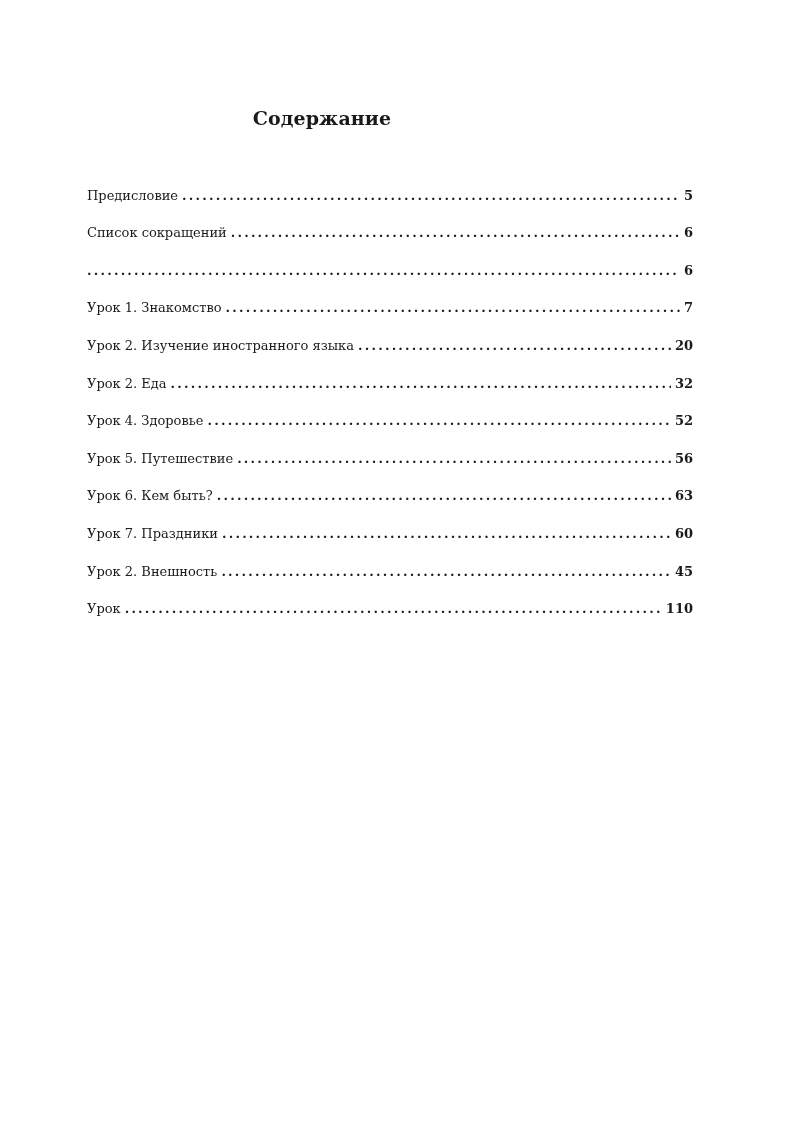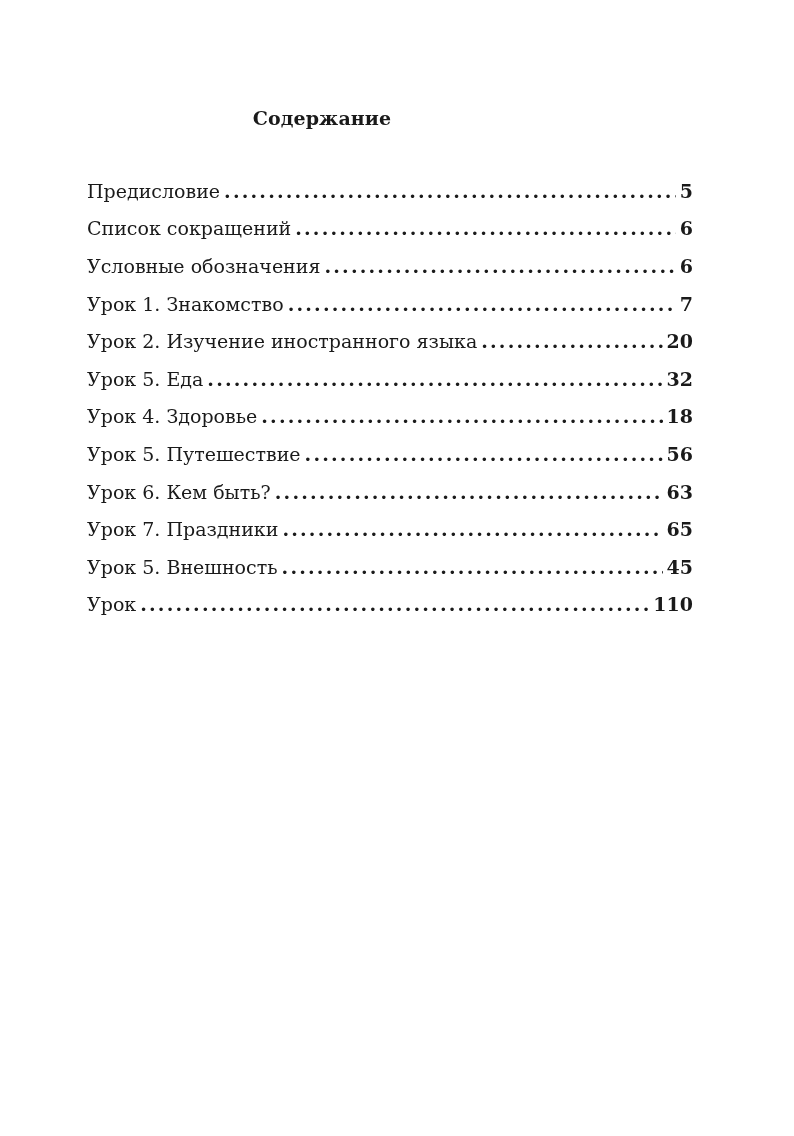--- a/index.html
+++ b/index.html
@@ -26,23 +26,23 @@
       letter-spacing: 0.1px;
     }
     .toc {
       position: absolute;
       top: 172px;
       left: 87px;
       width: 606px;
     }
     .toc-row {
       display: flex;
-      align-items: center;
+      align-items: flex-end;
       height: 37.6px;
-      font-size: 19px;
+      font-size: 13px;
       line-height: 28px;
       overflow: hidden;
       white-space: nowrap;
     }
     .toc-label {
       flex: 0 0 auto;
       padding-right: 4px;
     }
     .toc-leader {
       flex: 1 1 auto;
@@ -71,61 +71,60 @@
     <span class="toc-label">Предисловие</span>
     <span class="toc-leader"></span>
     <span class="toc-page">5</span>
   </div>
   <div class="toc-row">
     <span class="toc-label">Список сокращений</span>
     <span class="toc-leader"></span>
     <span class="toc-page">6</span>
   </div>
   <div class="toc-row">
-    <span class="toc-label">Условные обозначения</span>
     <span class="toc-leader"></span>
     <span class="toc-page">6</span>
   </div>
   <div class="toc-row">
     <span class="toc-label">Урок 1. Знакомство</span>
     <span class="toc-leader"></span>
     <span class="toc-page">7</span>
   </div>
   <div class="toc-row">
     <span class="toc-label">Урок 2. Изучение иностранного языка</span>
     <span class="toc-leader"></span>
     <span class="toc-page">20</span>
   </div>
   <div class="toc-row">
-    <span class="toc-label">Урок 5. Еда</span>
+    <span class="toc-label">Урок 2. Еда</span>
     <span class="toc-leader"></span>
     <span class="toc-page">32</span>
   </div>
   <div class="toc-row">
     <span class="toc-label">Урок 4. Здоровье</span>
     <span class="toc-leader"></span>
-    <span class="toc-page">18</span>
+    <span class="toc-page">52</span>
   </div>
   <div class="toc-row">
     <span class="toc-label">Урок 5. Путешествие</span>
     <span class="toc-leader"></span>
     <span class="toc-page">56</span>
   </div>
   <div class="toc-row">
     <span class="toc-label">Урок 6. Кем быть?</span>
     <span class="toc-leader"></span>
     <span class="toc-page">63</span>
   </div>
   <div class="toc-row">
     <span class="toc-label">Урок 7. Праздники</span>
     <span class="toc-leader"></span>
-    <span class="toc-page">65</span>
+    <span class="toc-page">60</span>
   </div>
   <div class="toc-row">
-    <span class="toc-label">Урок 5. Внешность</span>
+    <span class="toc-label">Урок 2. Внешность</span>
     <span class="toc-leader"></span>
     <span class="toc-page">45</span>
   </div>
   <div class="toc-row">
     <span class="toc-label">Урок</span>
     <span class="toc-leader"></span>
     <span class="toc-page">110</span>
   </div>
 </div>
 

